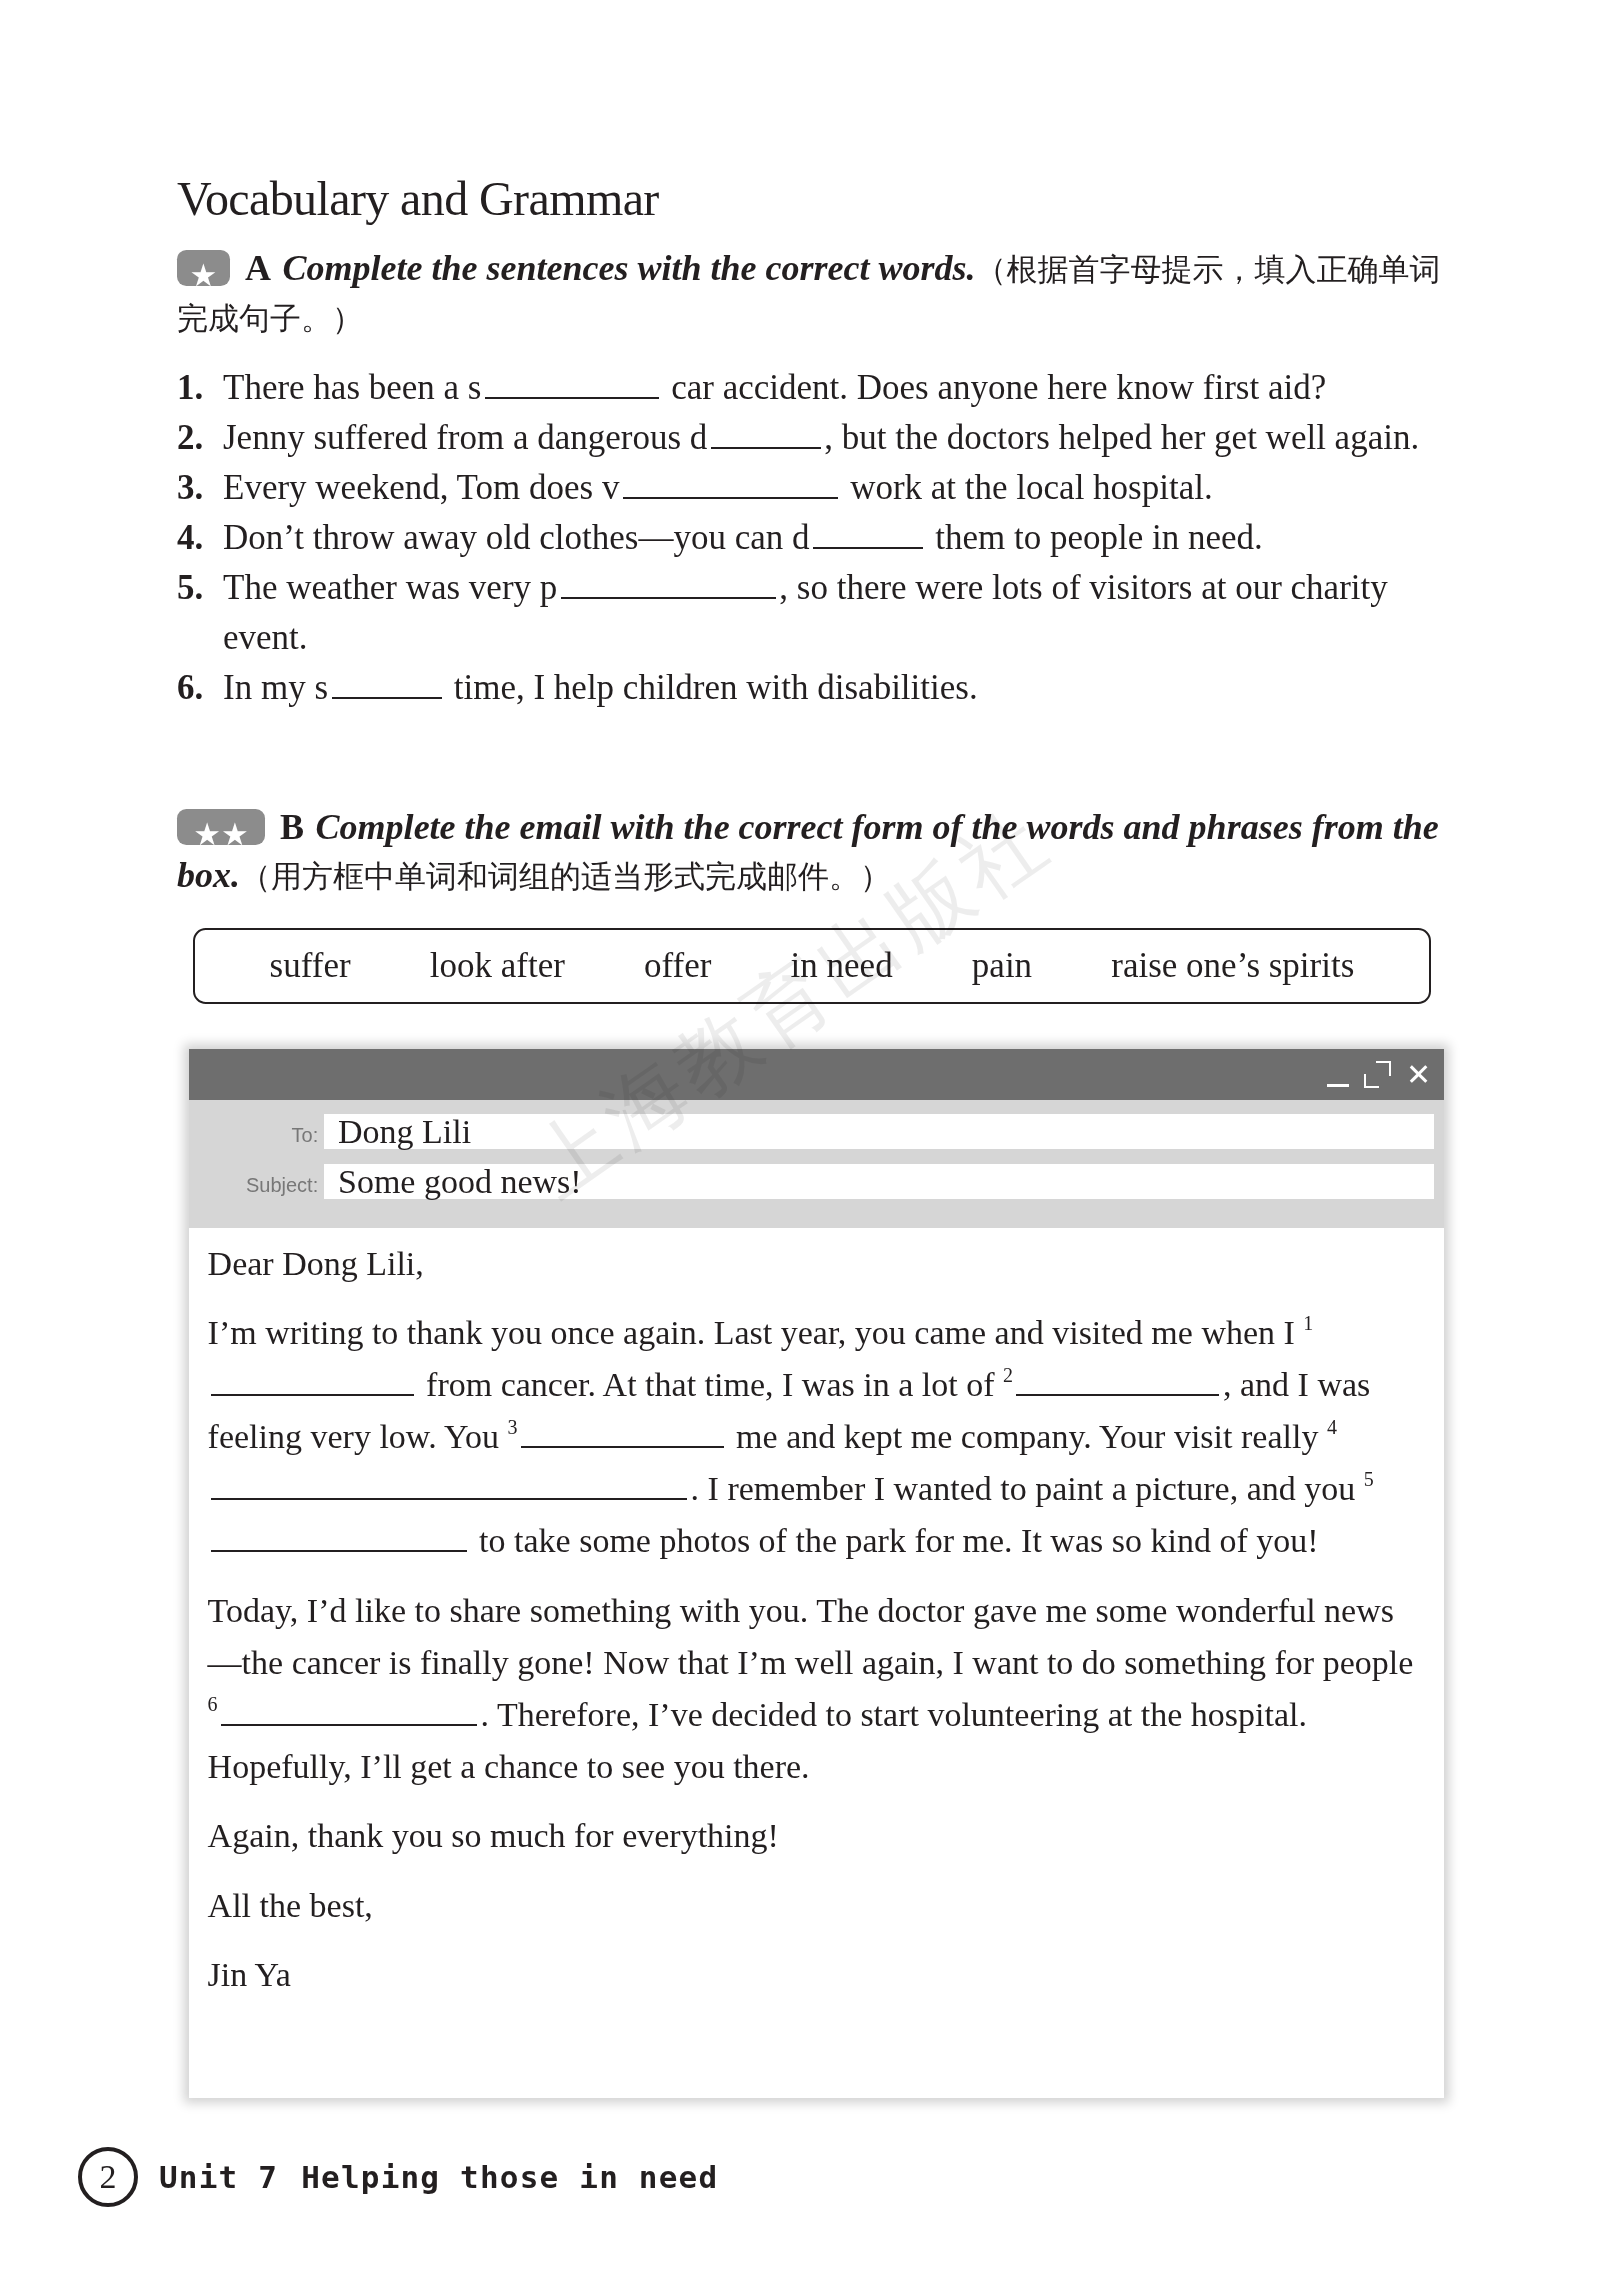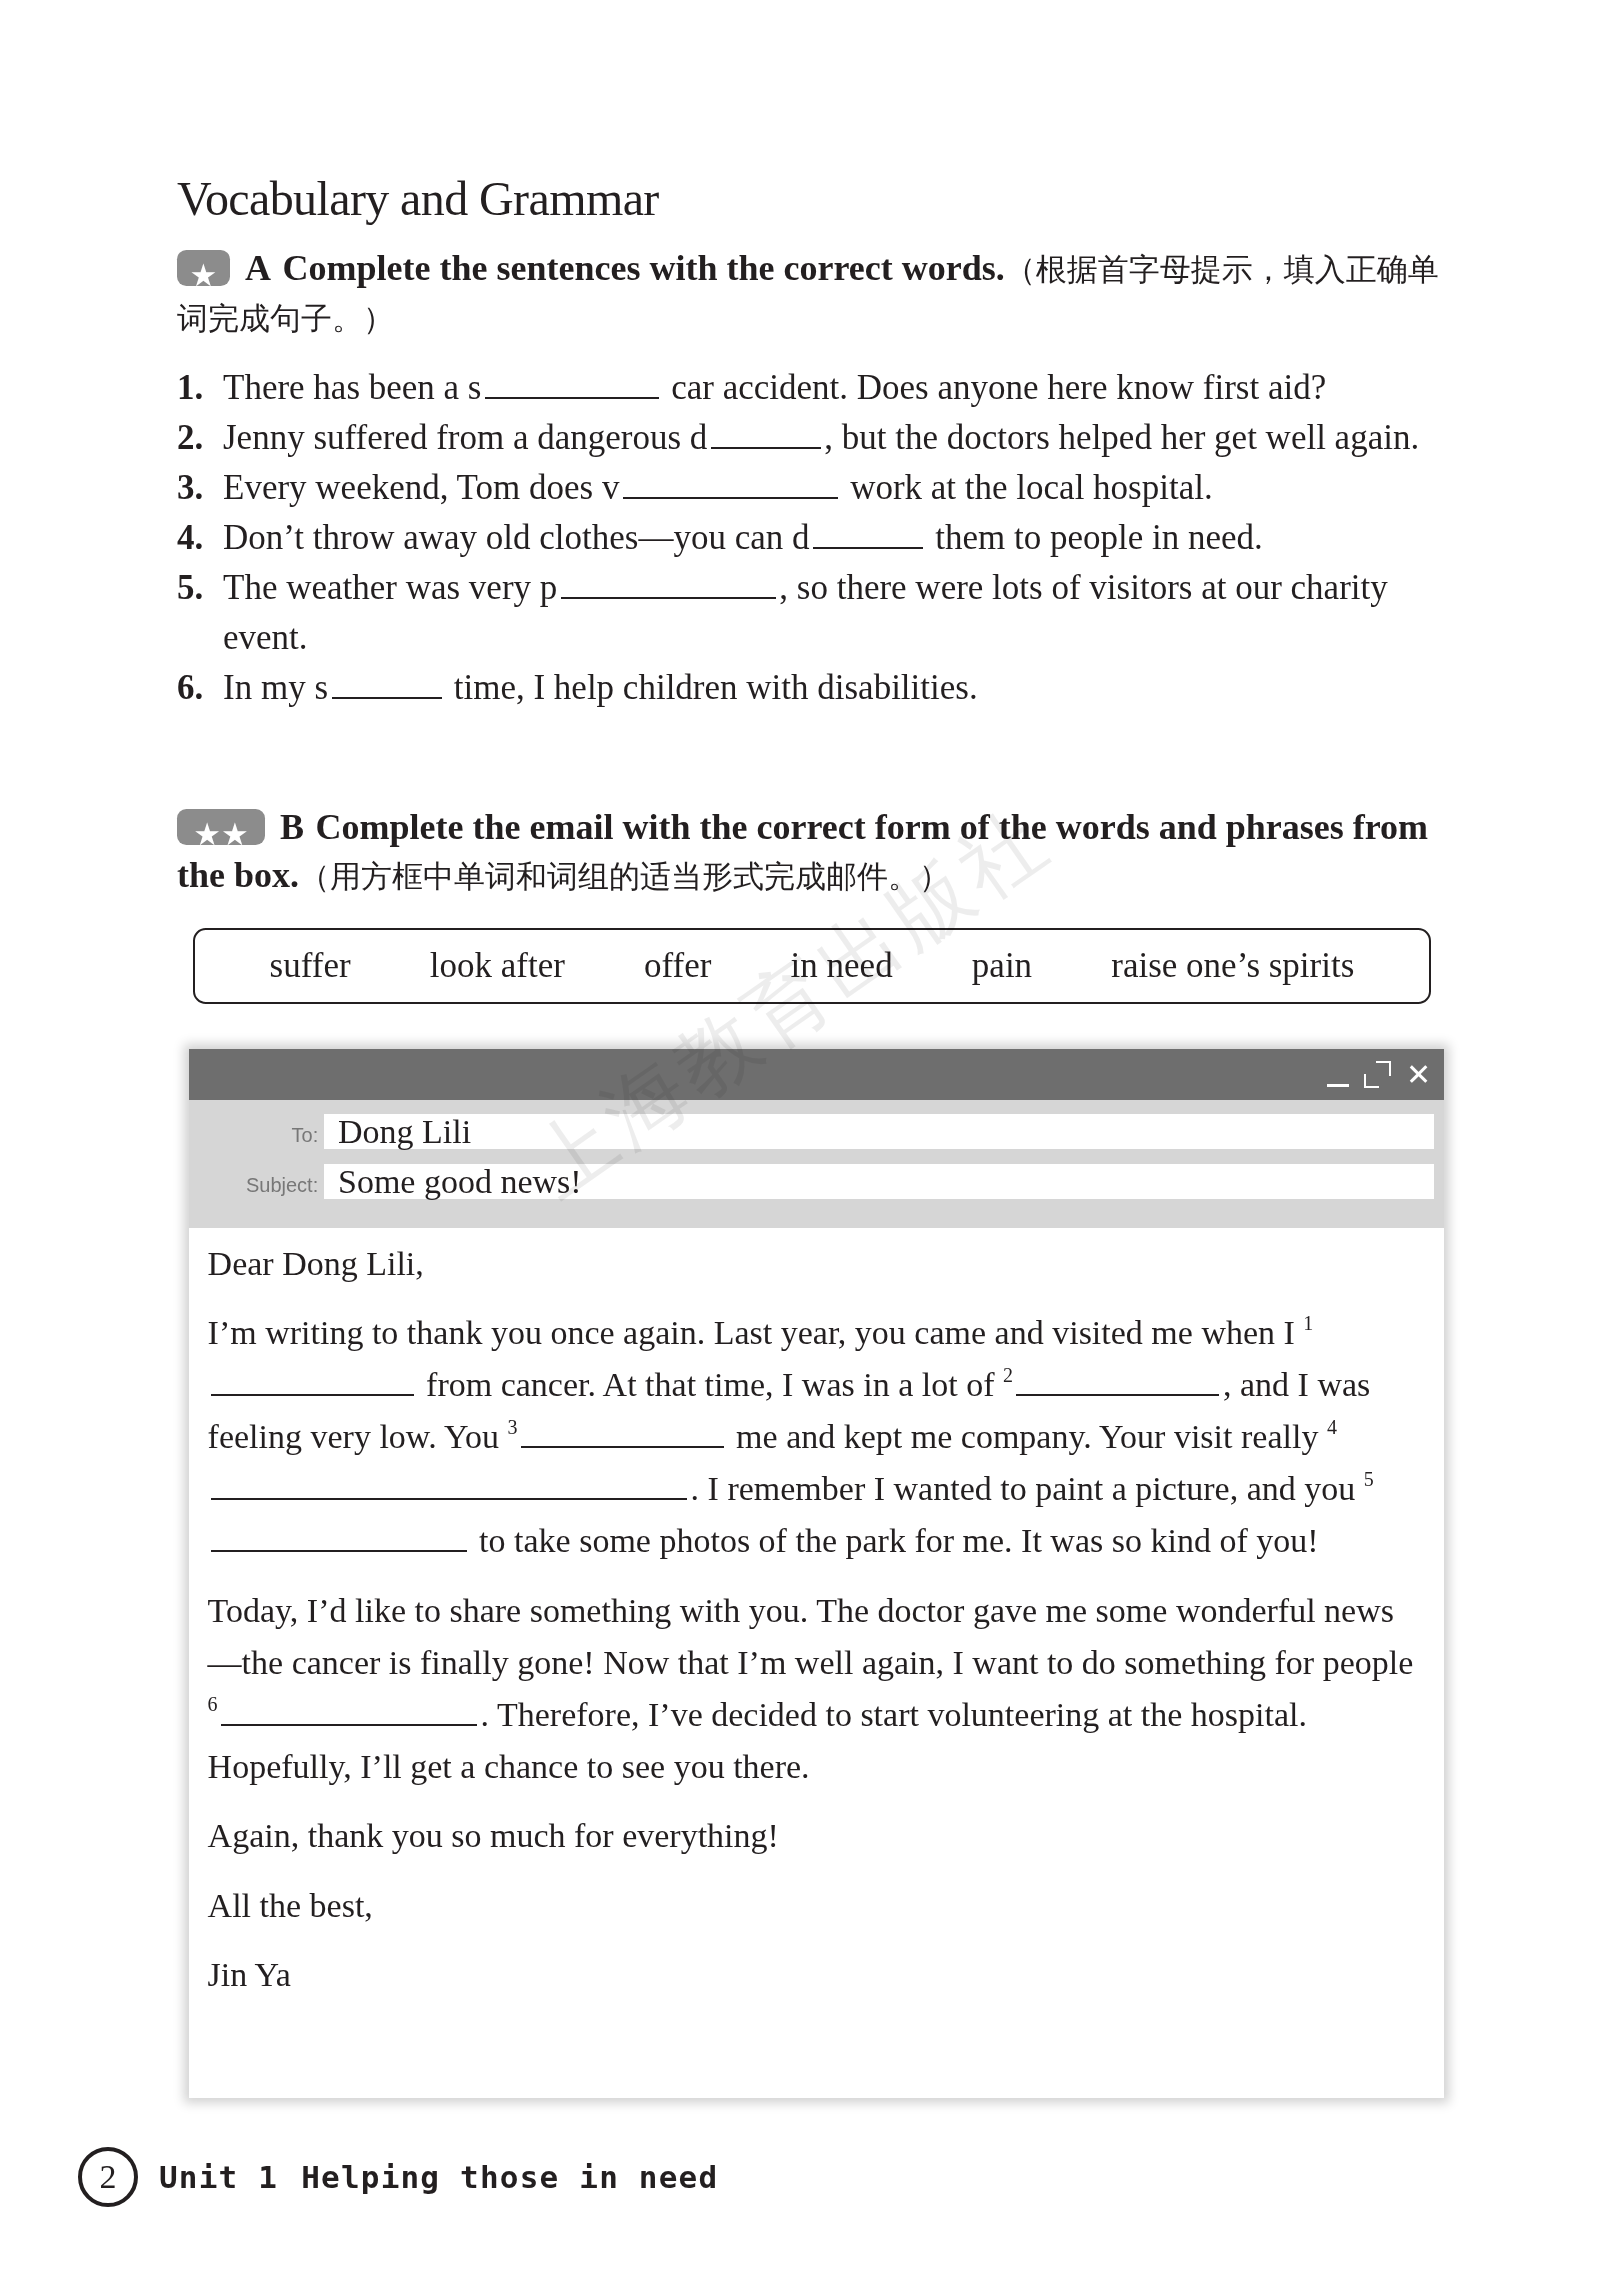--- a/index.html
+++ b/index.html
@@ -18,21 +18,21 @@
   }
   .section-head .badge {
     display: inline-block; vertical-align: middle; height: 36px;
     background: #8c8c8c; border-radius: 9.3px; margin-right: 15px; position: relative; top: -3.5px;
     text-align: center;
   }
   .badge .star { color: #ffffff; font-size: 31px; line-height: 36px; font-family: "DejaVu Sans", sans-serif; }
   .badge.one { width: 53px; }
   .badge.two { width: 88px; }
   .section-head .letter { font-weight: bold; margin-right: 11.6px; }
-  .section-head .instr { font-weight: bold; text-align: right; }
+  .section-head .instr { font-style: italic; font-weight: bold; text-align: right; }
   .section-head .cn { font-family: "DejaVu Sans", sans-serif; font-size: 31px; font-weight: normal; }
 
   .items { position: absolute; left: 177px; top: 363px; width: 1278px; }
   .item { display: flex; font-size: 35px; line-height: 50px; }
   .item .num { width: 46px; font-weight: bold; flex-shrink: 0; }
   .item .txt { flex: 1; }
 
   .word-box {
     position: absolute; left: 193px; top: 928px; width: 1238px; height: 76px;
     border: 2.3px solid #231f20; border-radius: 12.8px; box-sizing: border-box;
@@ -160,15 +160,15 @@
     <p>Again, thank you so much for everything!</p>
     <p>All the best,</p>
     <p>Jin Ya</p>
   </div>
 </div>
 
 <div class="watermark">上海教育出版社</div>
 
 <div class="footer">
   <div class="page-num">2</div>
-  <div class="unit-label"><span>Unit 1</span><span class="gap"></span><span>Helping those in need</span></div>
+  <div class="unit-label"><span>Unit 7</span><span class="gap"></span><span>Helping those in need</span></div>
 </div>
 
 
 </body></html>

